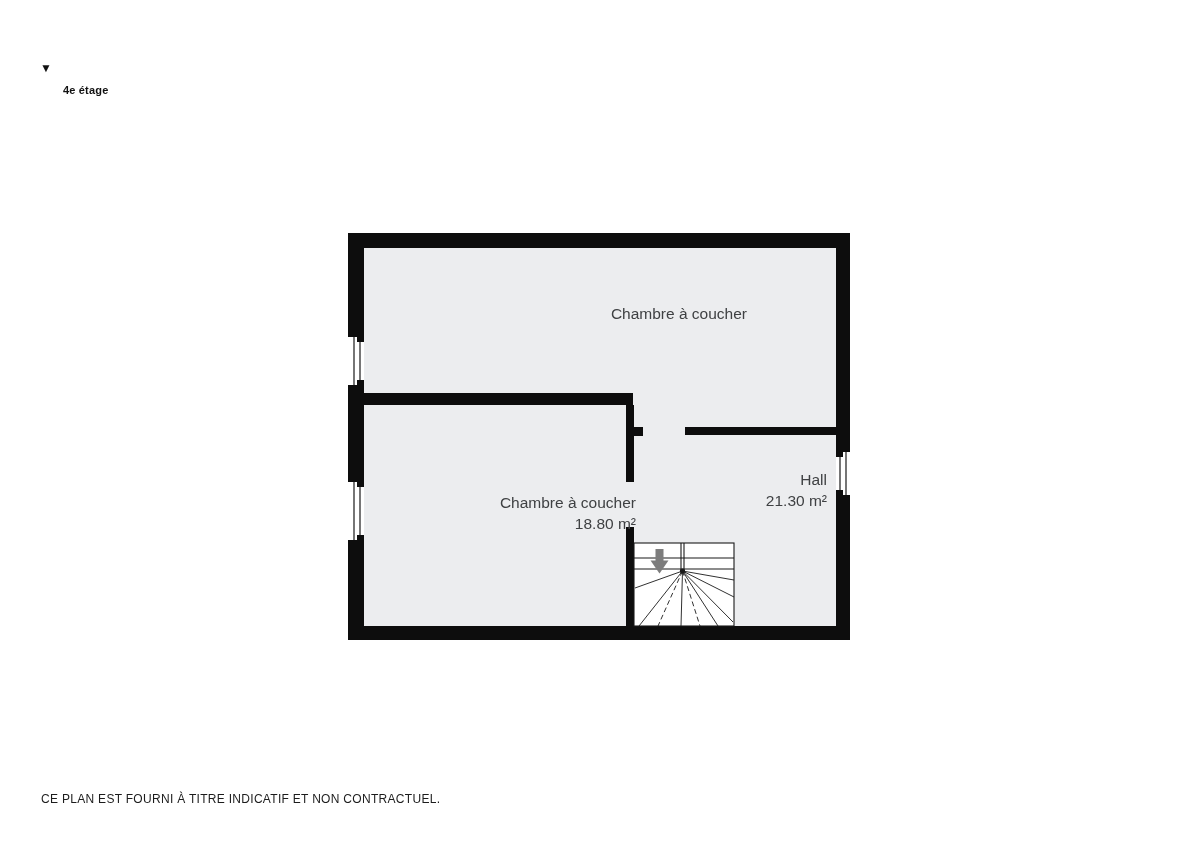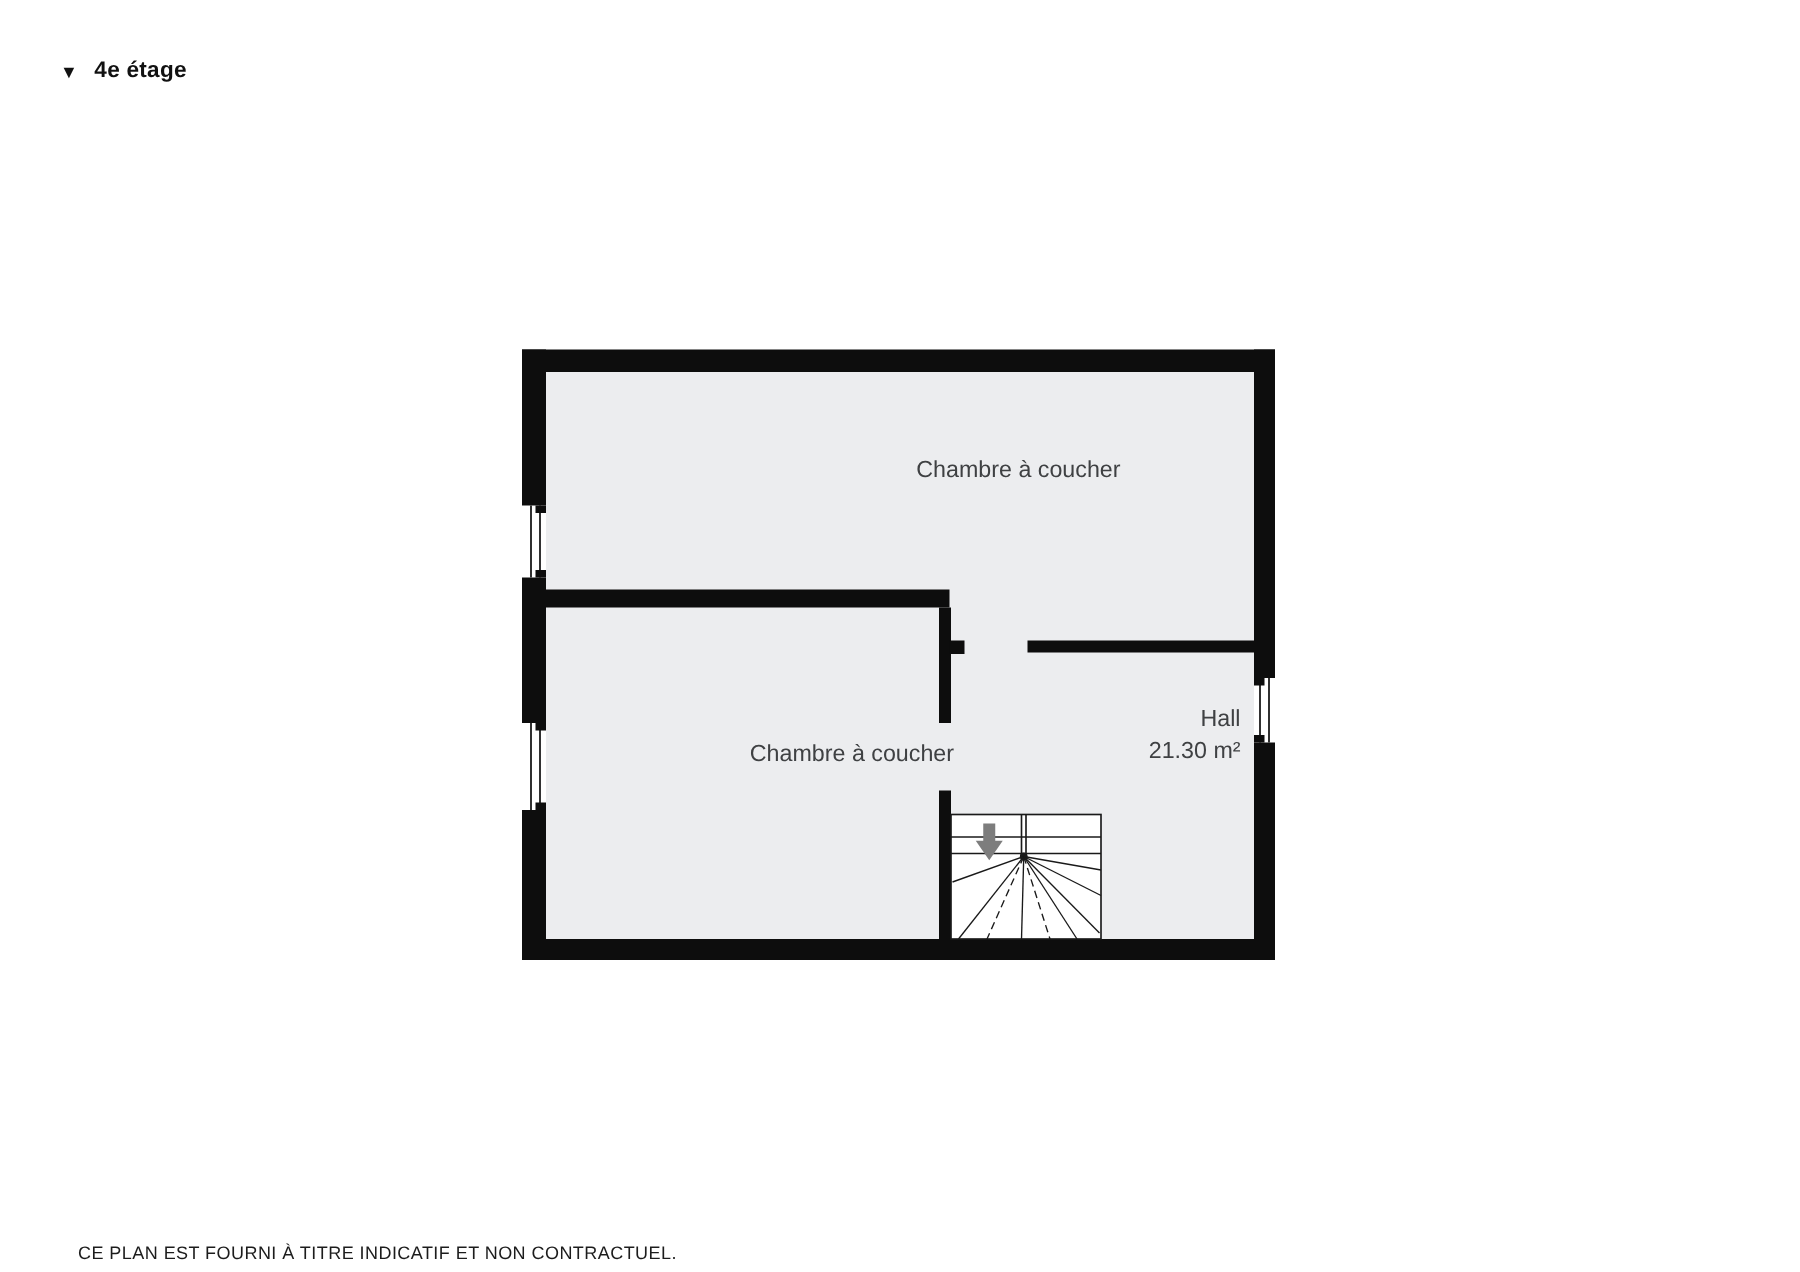--- a/index.html
+++ b/index.html
@@ -24,45 +24,45 @@
     gap: 11px;
     color: #111111;
     cursor: pointer;
   }
   .floor-header .tri {
     font-size: 12px;
     line-height: 1;
     transform: translateY(1px);
   }
   .floor-header .title {
-    font-size: 15px;
+    font-size: 11px;
     font-weight: bold;
     letter-spacing: 0.2px;
+    margin-top: 46px;
   }
   .plan-svg {
     position: absolute;
     left: 0;
     top: 0;
   }
   .room-label {
     position: absolute;
     text-align: right;
     font-size: 15.5px;
     line-height: 21px;
     color: #3f4143;
     pointer-events: none;
   }
   .footer-note {
     position: absolute;
-    left: 52px;
+    left: 41px;
     top: 792px;
     font-size: 12px;
     letter-spacing: 0.3px;
     color: #1c1c1c;
-    margin-top: 36px;
   }
 </style>
 </head>
 <body>
 
 <div class="page">
 
   <div class="floor-header">
     <span class="tri">▼</span>
     <span class="title">4e étage</span>
@@ -134,20 +134,21 @@
       </g>
     </g>
   </svg>
 
   <div class="room-label" style="left:467px; top:303px; width:280px;">
     <div>Chambre à coucher</div>
   </div>
 
   <div class="room-label" style="left:356px; top:492px; width:280px;">
     <div>Chambre à coucher</div>
+    <div>18.80 m²</div>
   </div>
 
   <div class="room-label" style="left:667px; top:469px; width:160px;">
     <div>Hall</div>
     <div>21.30 m²</div>
   </div>
 
   <div class="footer-note">CE PLAN EST FOURNI À TITRE INDICATIF ET NON CONTRACTUEL.</div>
 
 </div>

